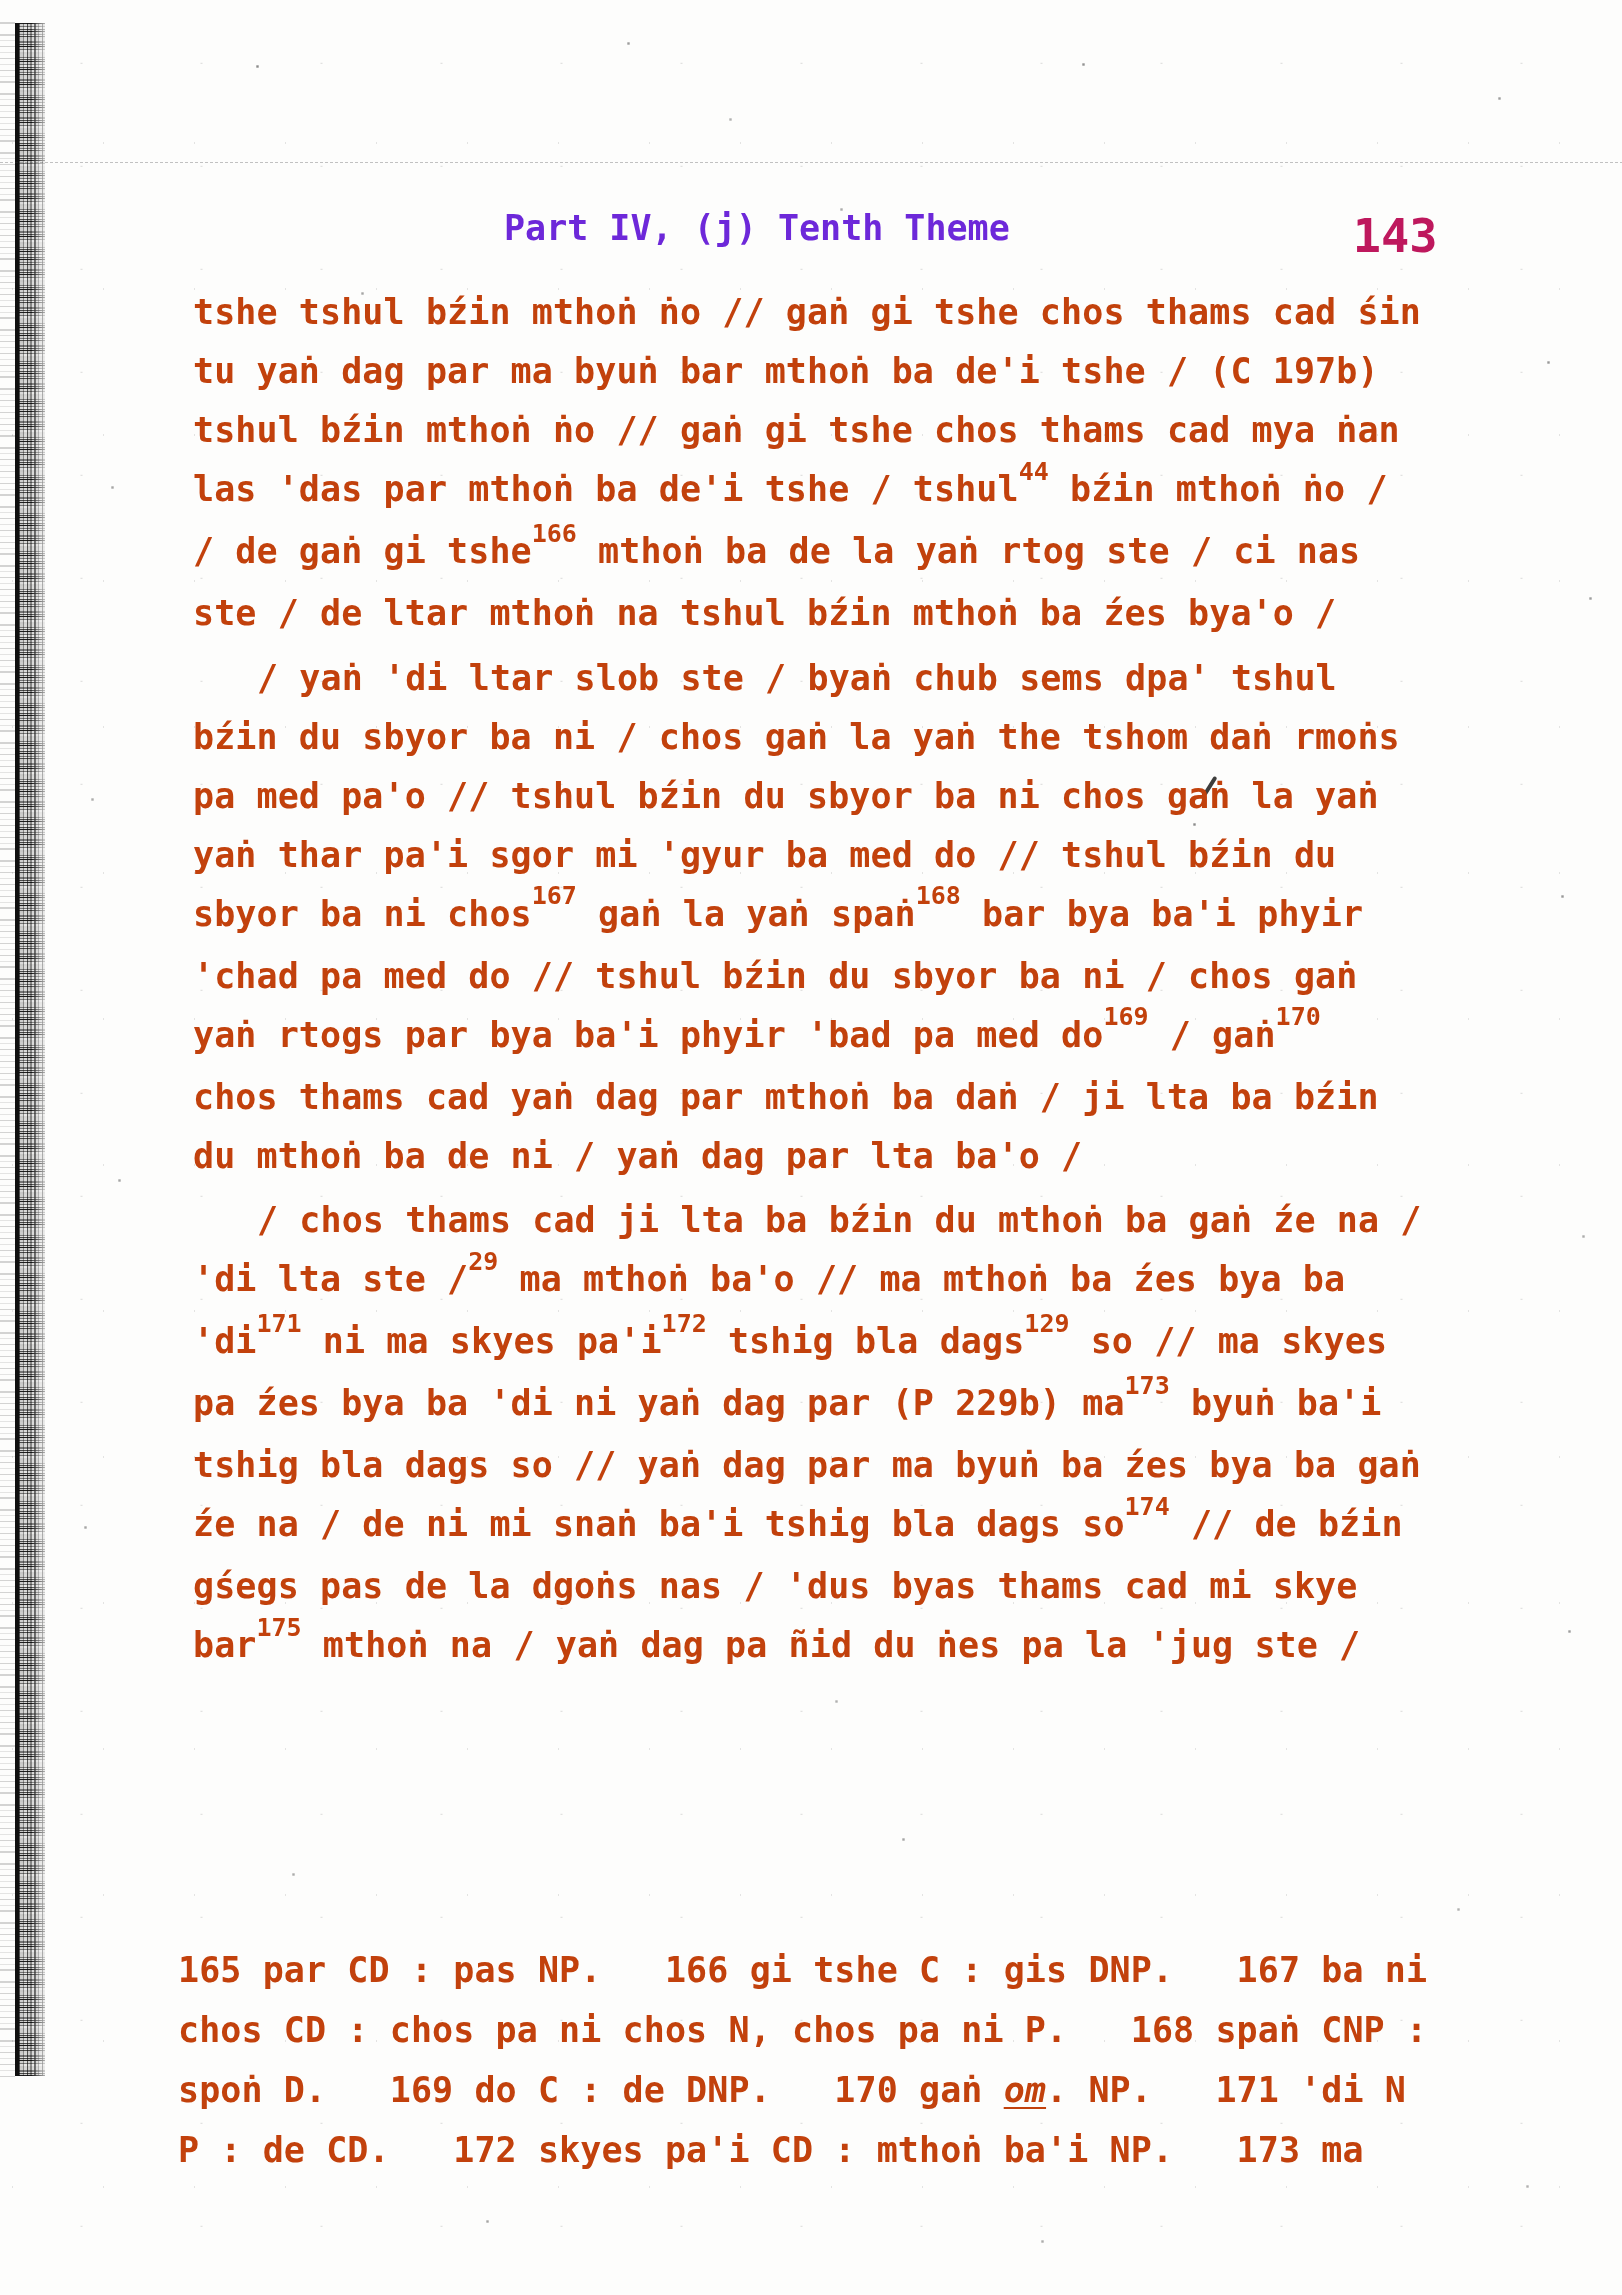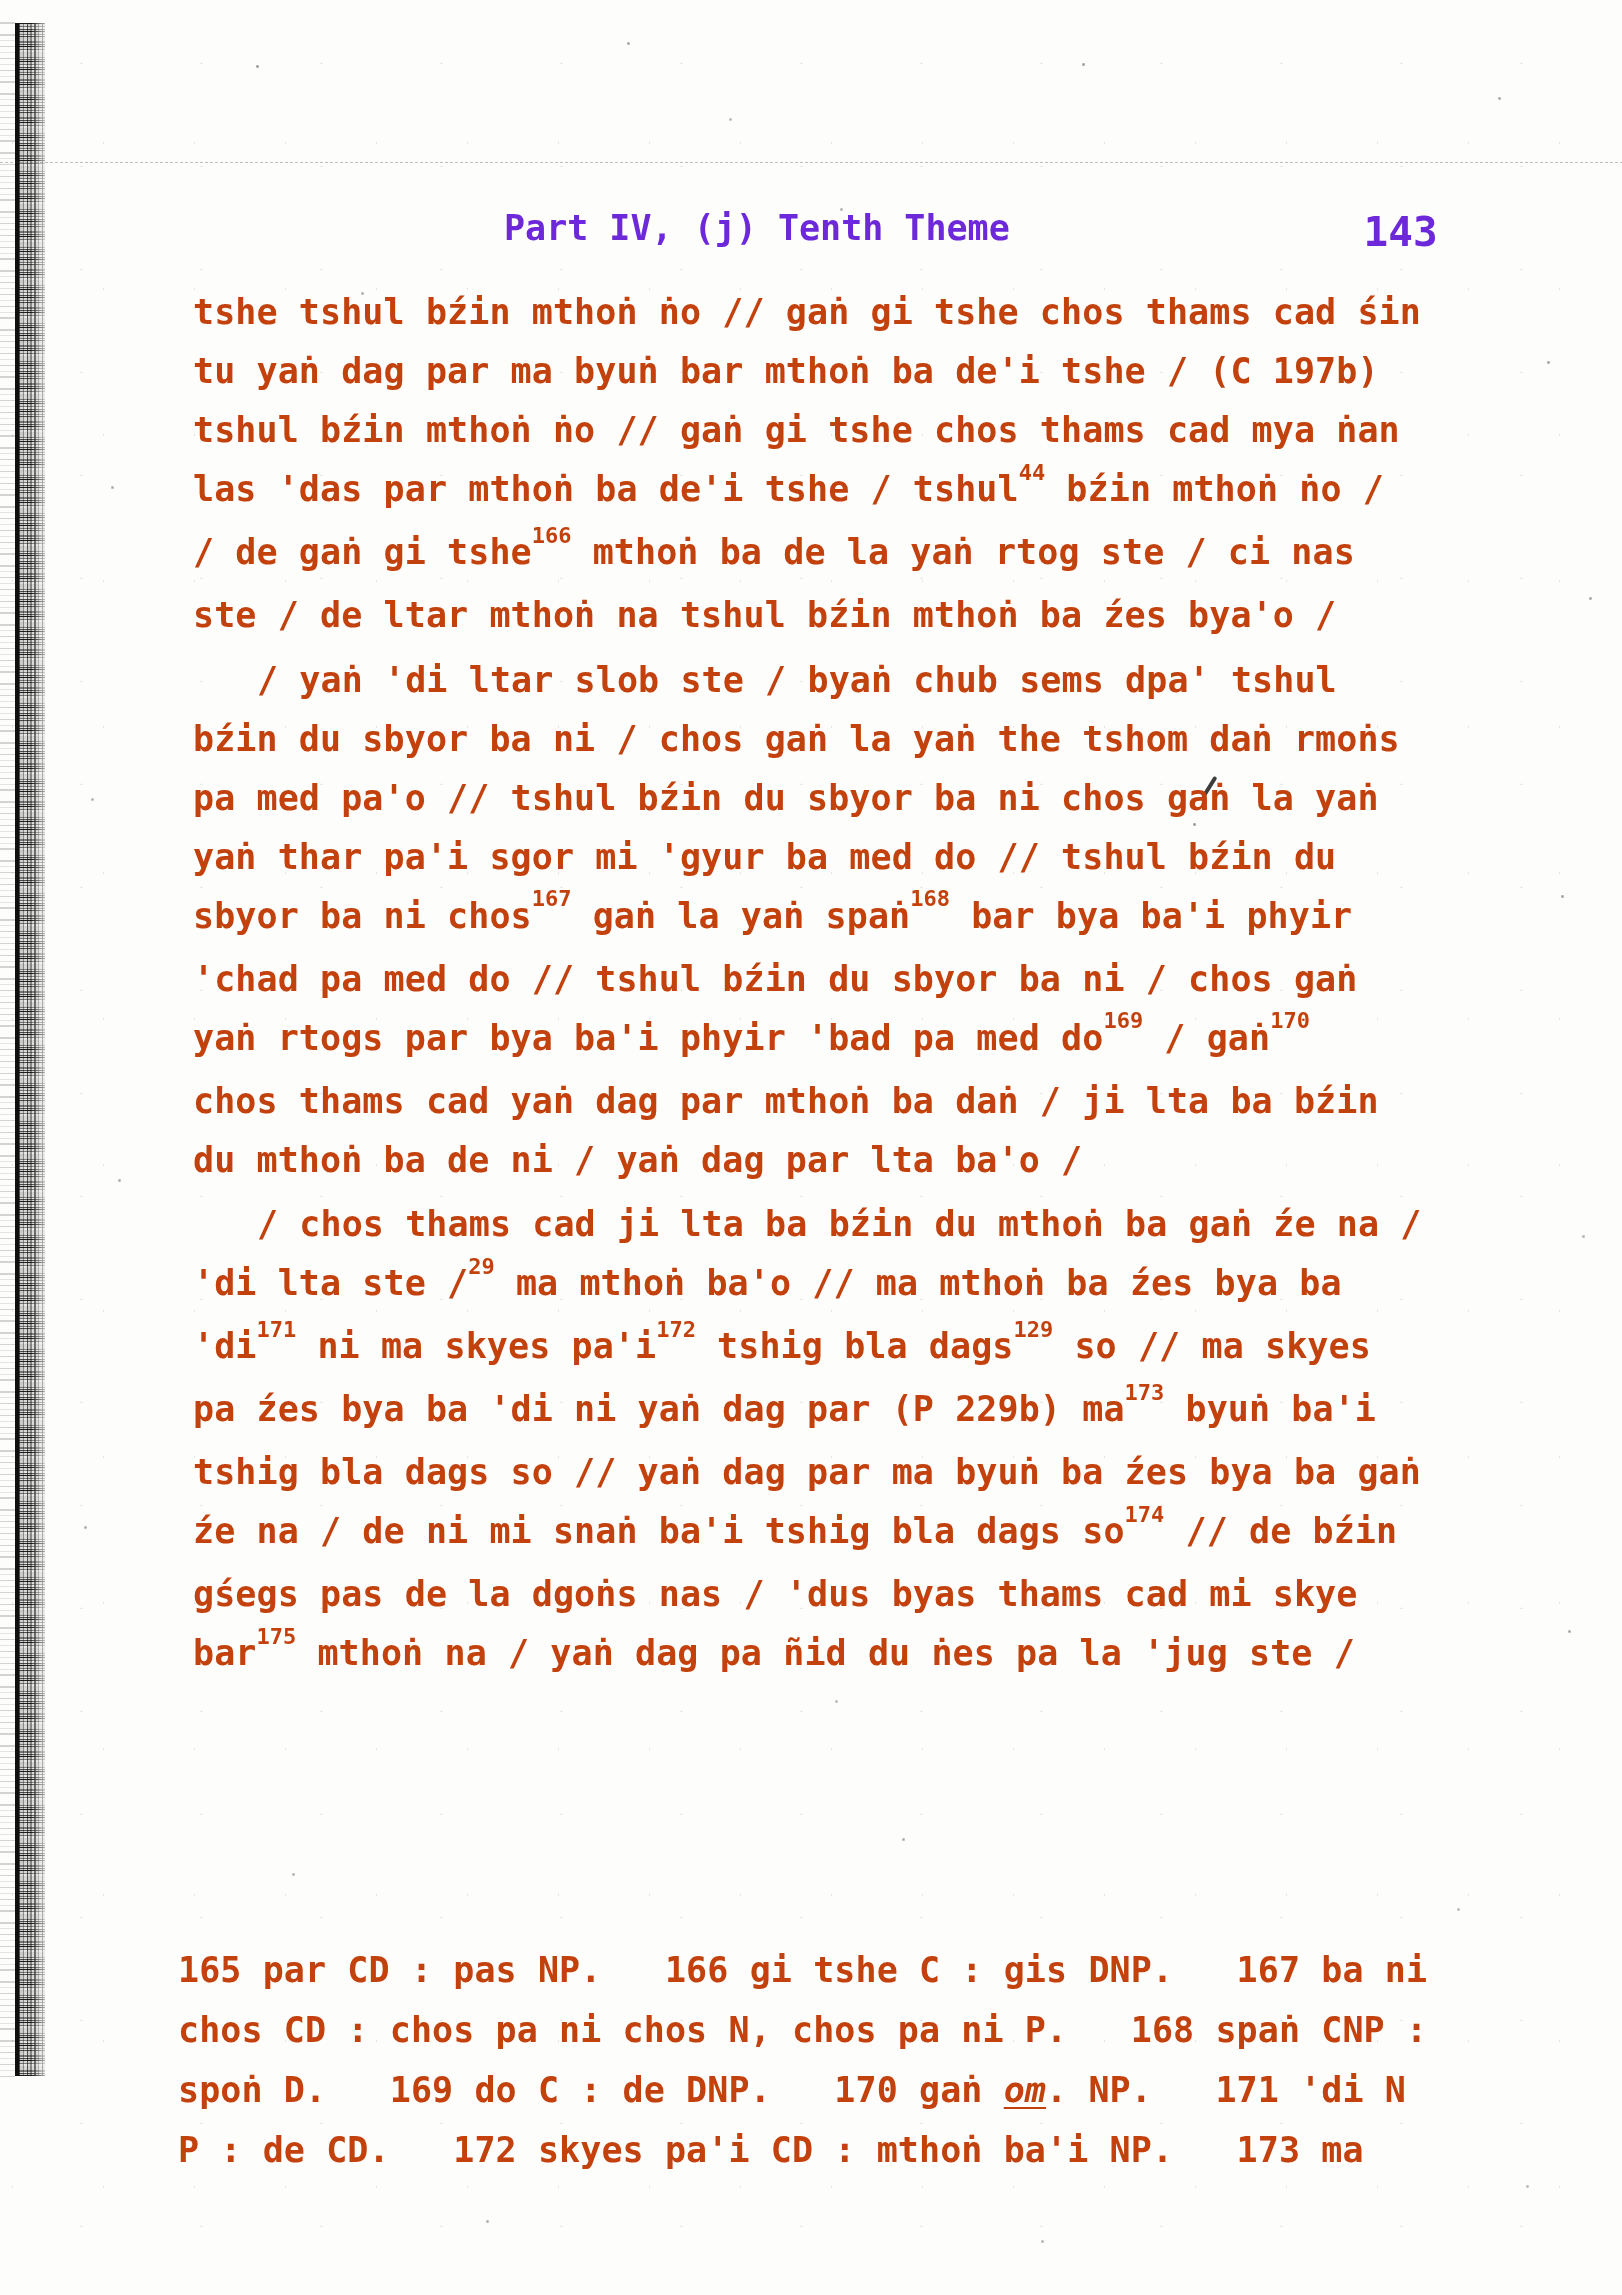--- a/index.html
+++ b/index.html
@@ -73,39 +73,39 @@
 
   .header-row {
     position: absolute; top: 208px; left: 193px; width: 1246px; height: 49px;
   }
   .section-title {
     position: absolute; left: 311px; top: 0;
     font-size: 35px; font-weight: 700; color: #6d28d9; white-space: pre;
   }
   .page-number {
     position: absolute; right: 1.4px; top: 0;
-    font-size: 41px; font-weight: 700; color: #6d28d9;
+    font-size: 47px; font-weight: 700; color: #be185d;
   }
 
   .body-text   { position: absolute; top: 283px;  left: 193px; width: 1269px; }
   .footnotes   { position: absolute; top: 1940px; left: 178px; width: 1269px; }
 
   .tline {
     white-space: pre;
     line-height: 59px;
     font-size: 35px;
     font-weight: 700;
     color: #c2410c;
     letter-spacing: 0.1px;
   }
   .footnotes .tline { line-height: 60px; font-size: 35px; }
   .indent { padding-left: 64px; }
   .para   { margin-top: 5.5px; }
   .sup {
-    font-size: 22px;
+    font-size: 25px;
     position: relative; top: -21.5px;
     letter-spacing: 0;
   }
   .und {
     font-style: italic;
     text-decoration: underline;
     text-underline-offset: 4.9px;
     text-decoration-thickness: 2.1px;
   }
 </style>

